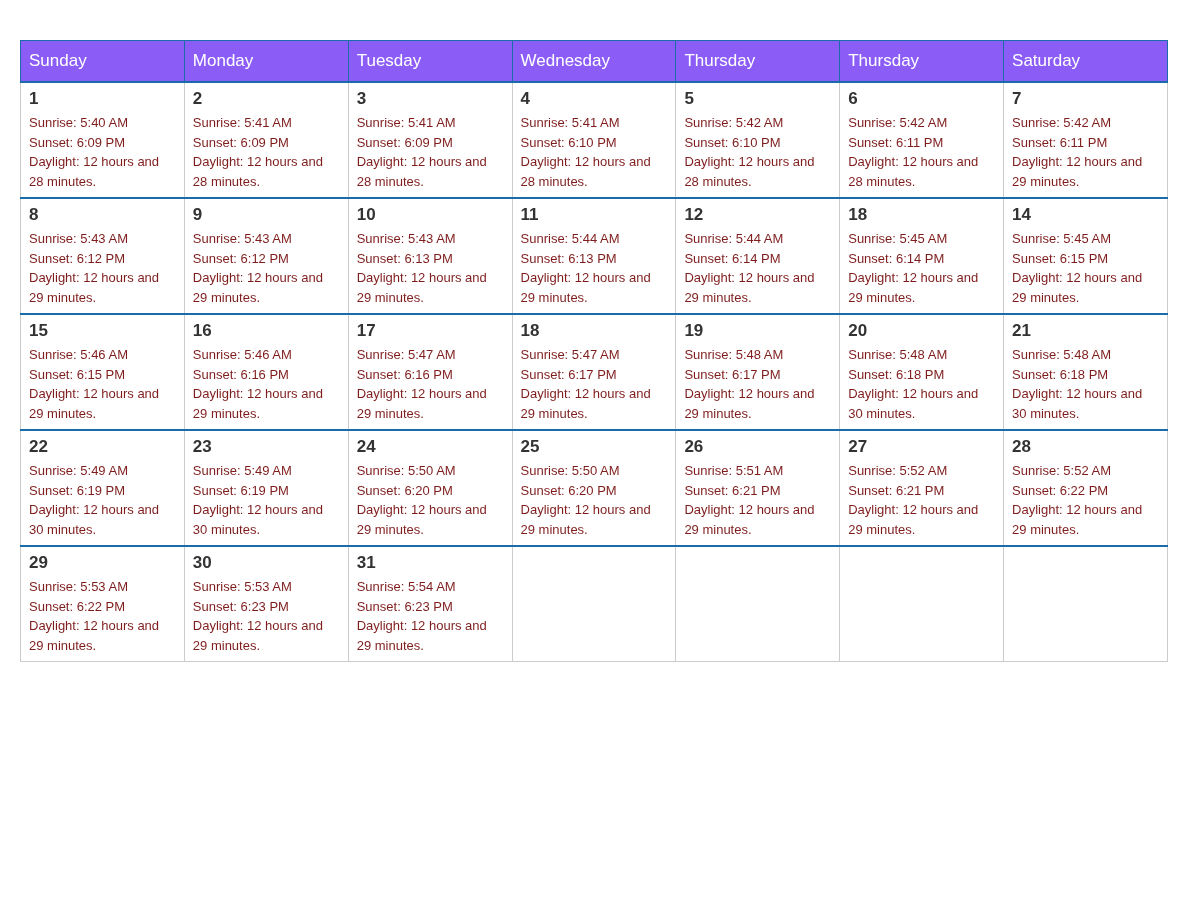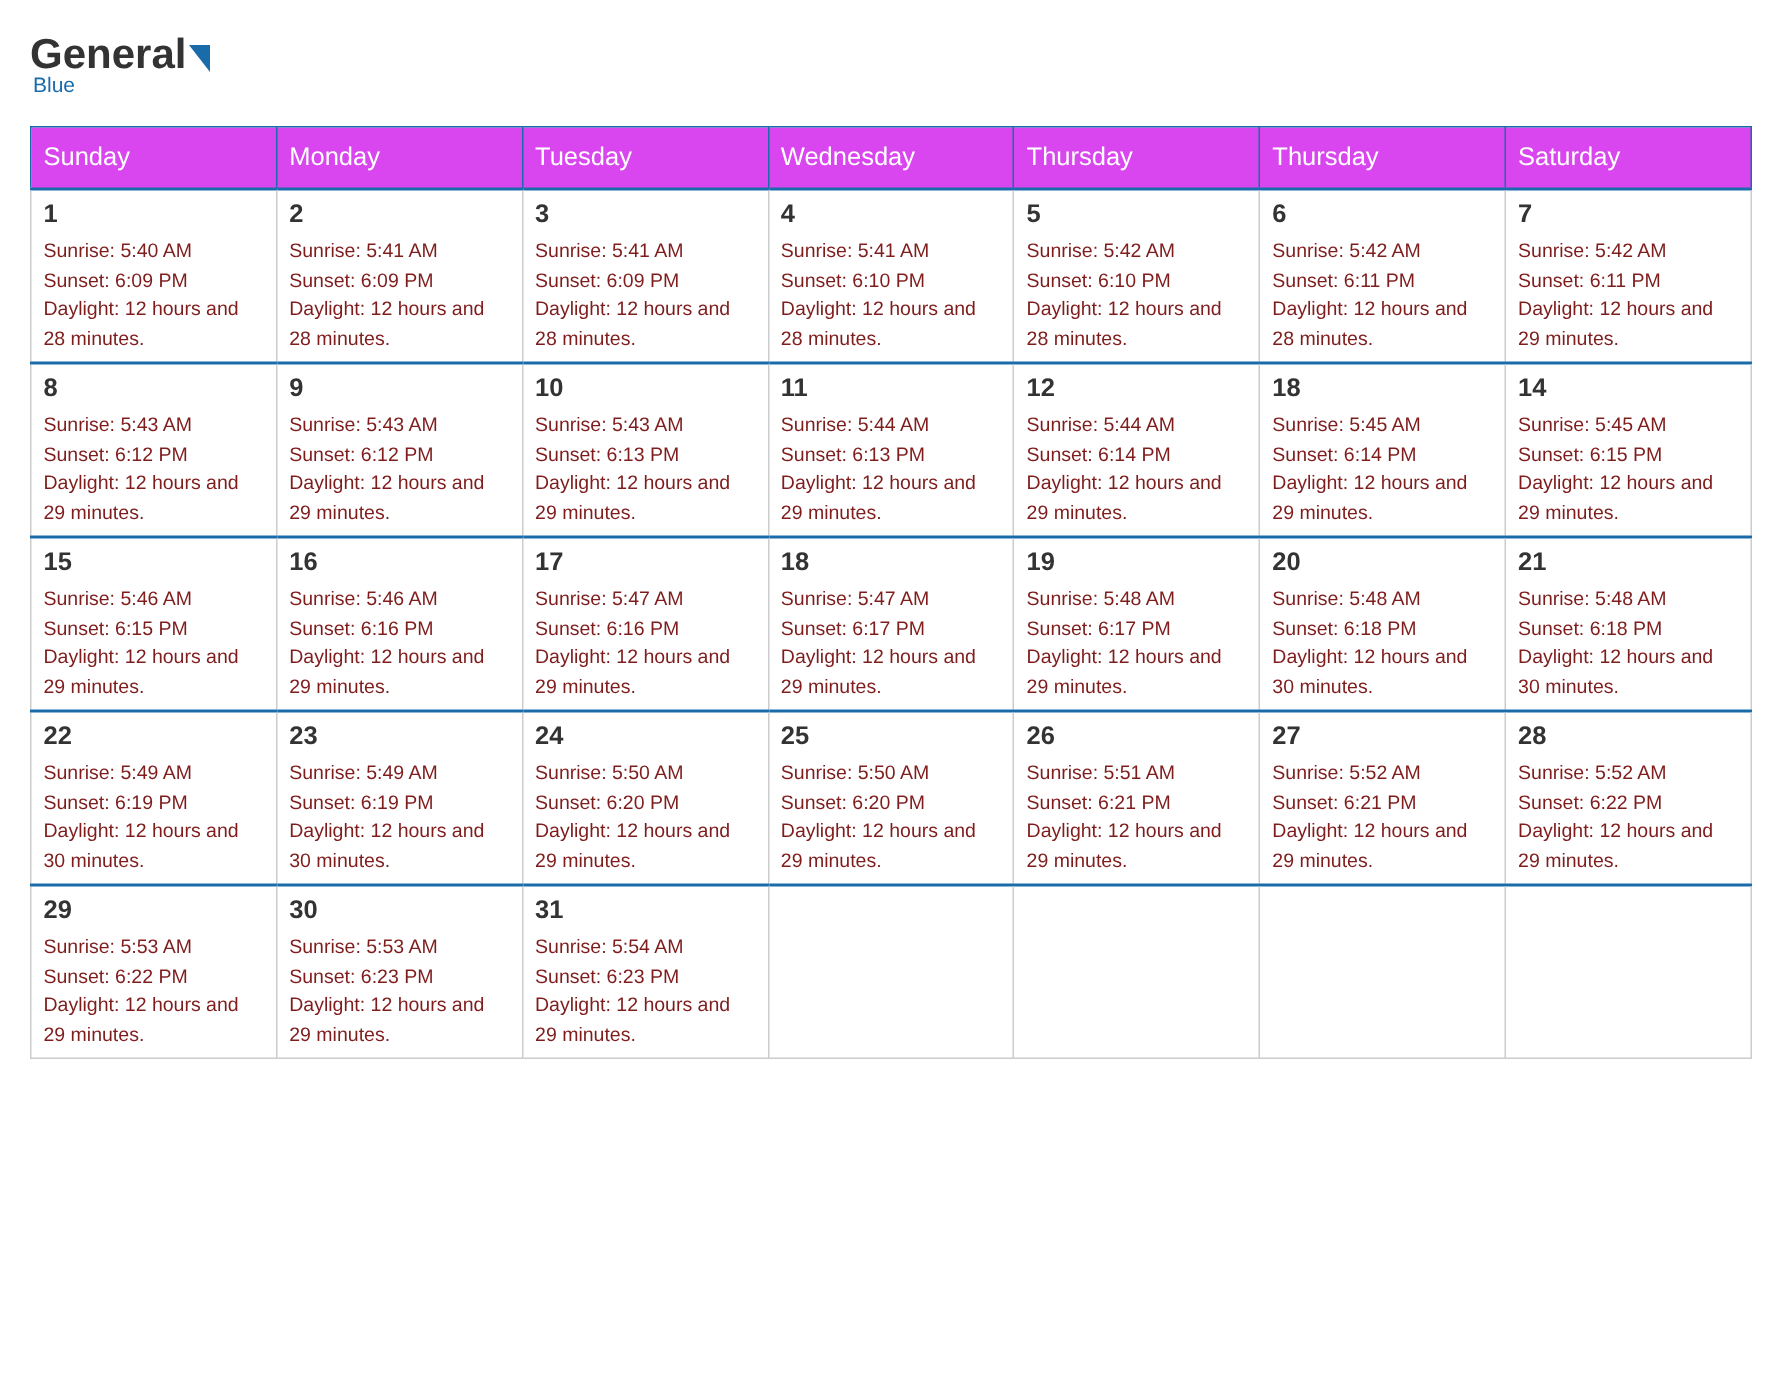--- a/index.html
+++ b/index.html
@@ -60,21 +60,21 @@
       font-size: 20px;
       color: #555;
       margin-top: 4px;
     }
     .calendar {
       width: 100%;
       border-collapse: collapse;
       border: 1px solid #bbb;
     }
     .calendar th {
-      background-color: #d946ef;
+      background-color: #8b5cf6;
       color: #fff;
       padding: 10px 8px;
       font-size: 17px;
       font-weight: normal;
       text-align: left;
       border: 1px solid #1a6baa;
     }
     .calendar td {
       vertical-align: top;
       padding: 6px 8px;
@@ -99,28 +99,20 @@
       color: #7f1d1d;
     }
     .empty-cell {
       background: #fff;
     }
   </style>
 </head>
 <body>
 
 <div class="header">
-  <div class="logo">
-    <div class="logo-text">
-      <span class="logo-general">General</span>
-      <span class="logo-blue-arrow"></span>
-      <span></span>
-    </div>
-    <div class="logo-underline">Blue</div>
-  </div>
 </div>
 
 <table class="calendar">
   <thead>
     <tr>
     <th>Sunday</th>
         <th>Monday</th>
         <th>Tuesday</th>
         <th>Wednesday</th>
         <th>Thursday</th>

